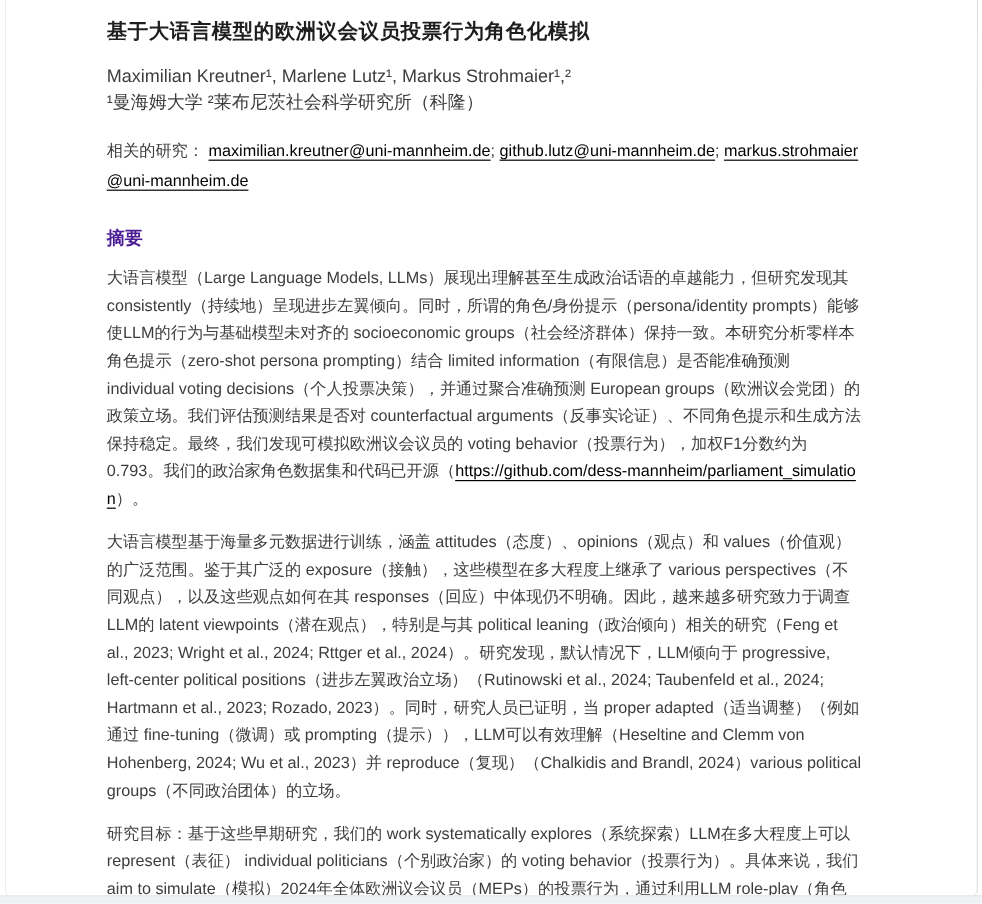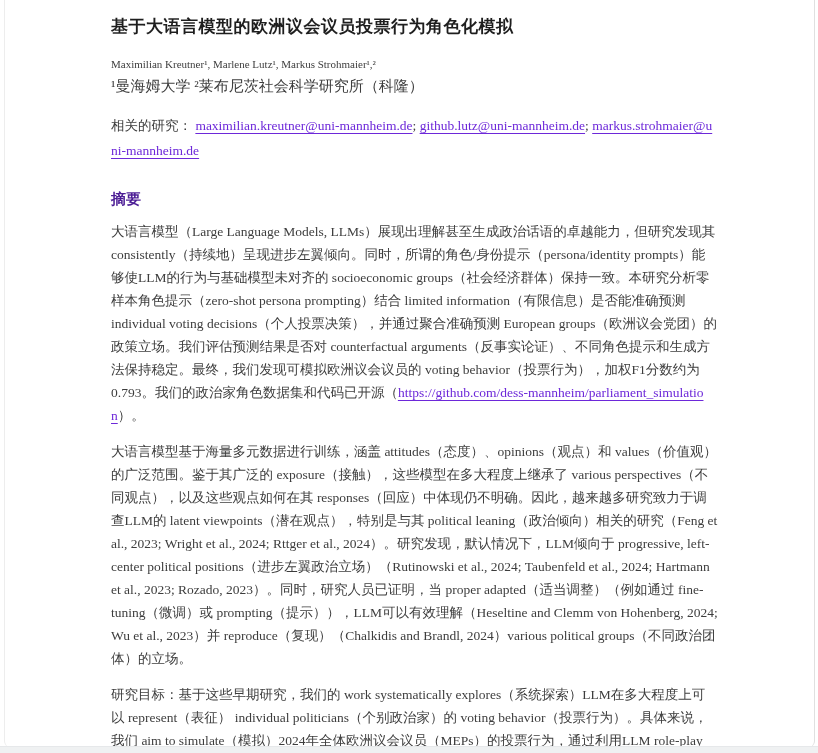--- a/index.html
+++ b/index.html
@@ -16,43 +16,42 @@
     top: 0;
     left: 4px;
     right: 3px;
     height: 747px;
     background: #ffffff;
     border-left: 1px solid #ededed;
     border-right: 1px solid #e0e0e0;
     border-bottom-left-radius: 6px;
     border-bottom-right-radius: 6px;
     box-sizing: border-box;
-    padding: 6px 96px 0 106px;
+    padding: 6px 96px 0 84px;
     color: #3d3d3d;
-    font-family: Liberation Serif, serif;
   }
   .bottom-strip {
     position: absolute;
     left: 0;
     right: 0;
     bottom: 0;
     height: 6px;
     background: #eff1f2;
     border-top: 1px solid #e6e8ea;
   }
   h1.paper-title {
     font-size: 17px;
     line-height: 24px;
     font-weight: 700;
     color: #1e1e1e;
     letter-spacing: 0.5px;
     margin: 9px 0 14px 0;
   }
   p.authors {
-    font-size: 11px;
+    font-size: 15px;
     line-height: 22px;
     margin: 0;
     color: #3d3d3d;
   }
   p.affiliations {
     font-size: 15px;
     line-height: 22px;
     margin: 0 0 0 0;
     color: #3d3d3d;
   }
@@ -70,21 +69,21 @@
     margin: 26px 0 11px 0;
   }
   p.body-paragraph {
     font-size: 13.5px;
     line-height: 23px;
     margin: 0 0 13px 0;
     color: #3d3d3d;
     text-align: left;
   }
   a.link {
-    color: #6d28d9;
+    color: #000000;
     text-decoration: underline;
     text-underline-offset: 3px;
     cursor: pointer;
     word-break: break-all;
     margin-top: 38px;
   }
 </style>
 </head>
 <body>
 

